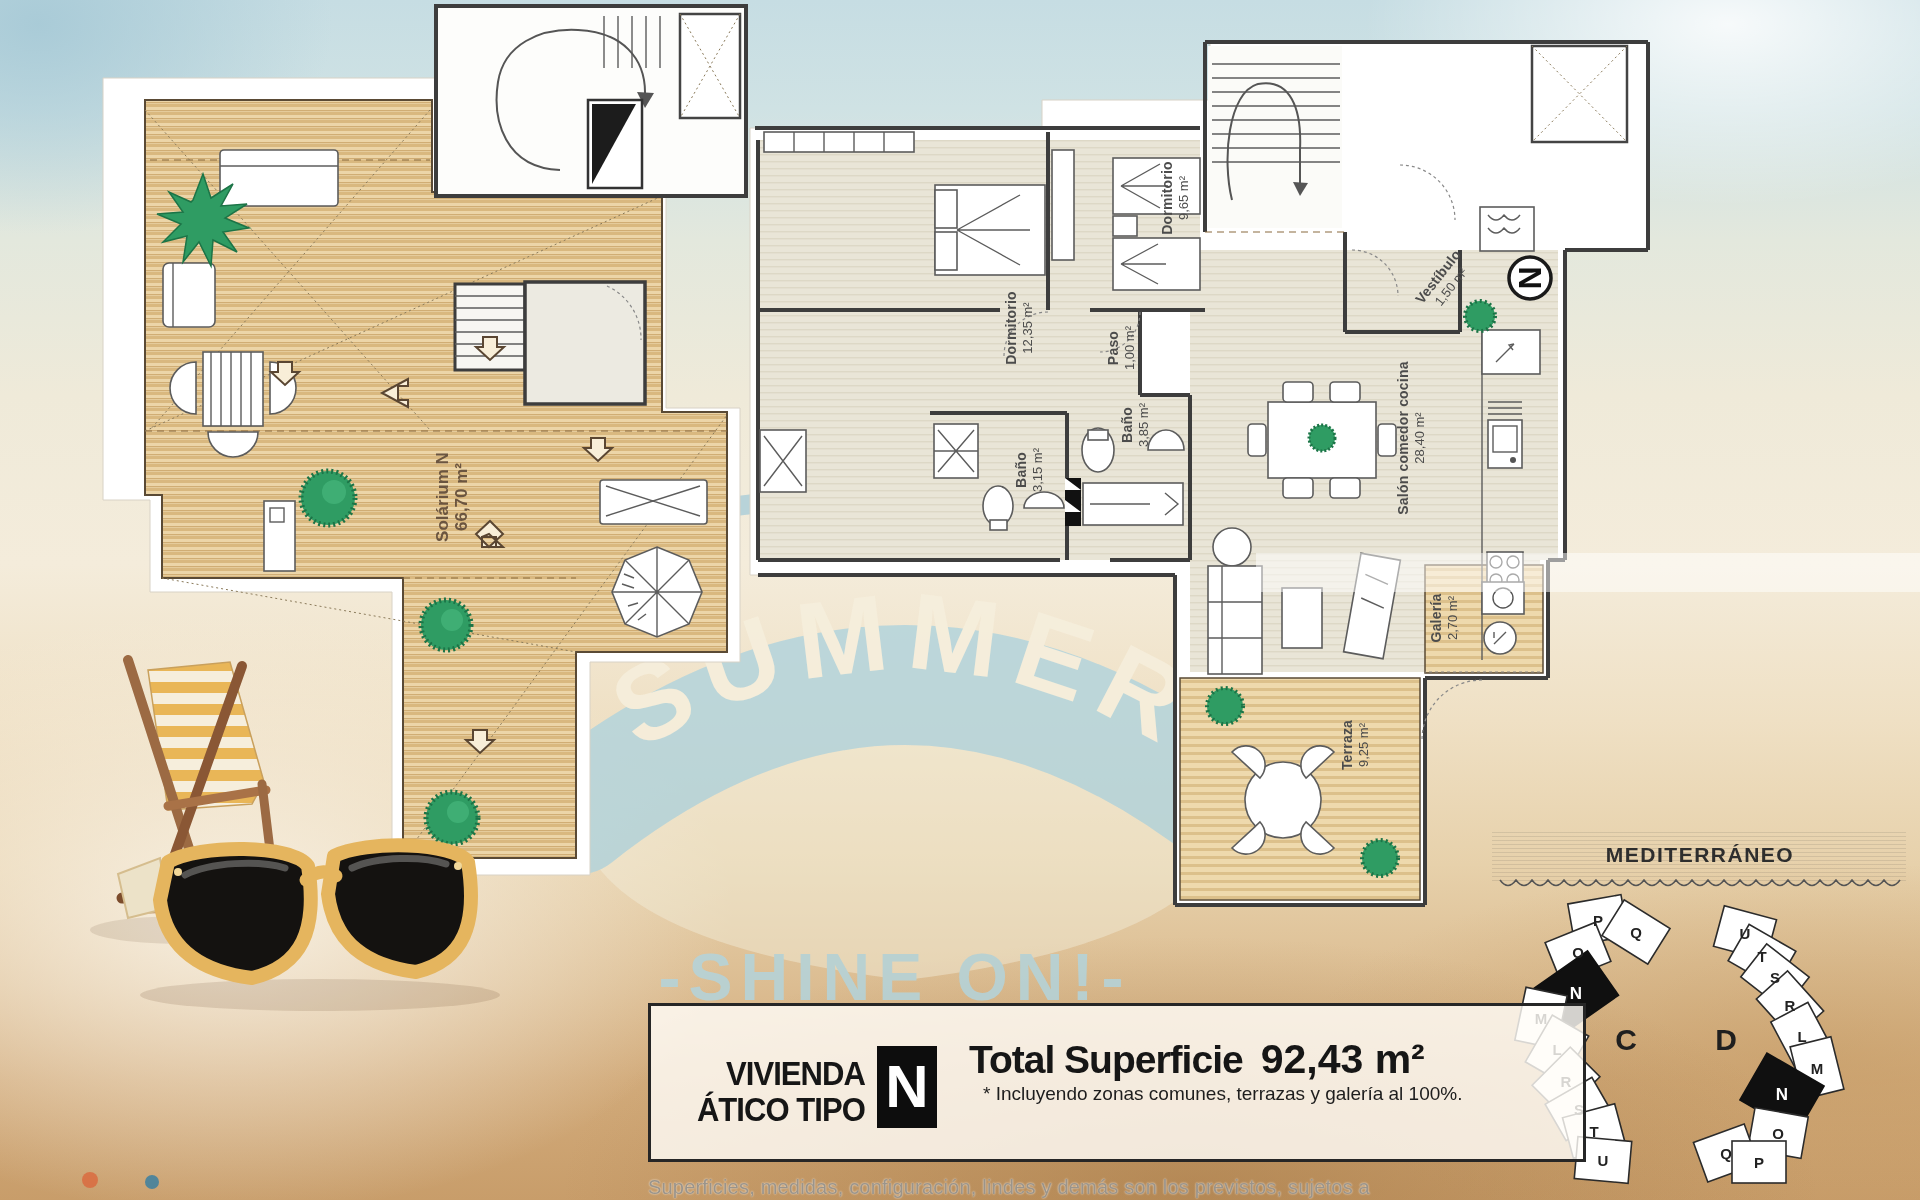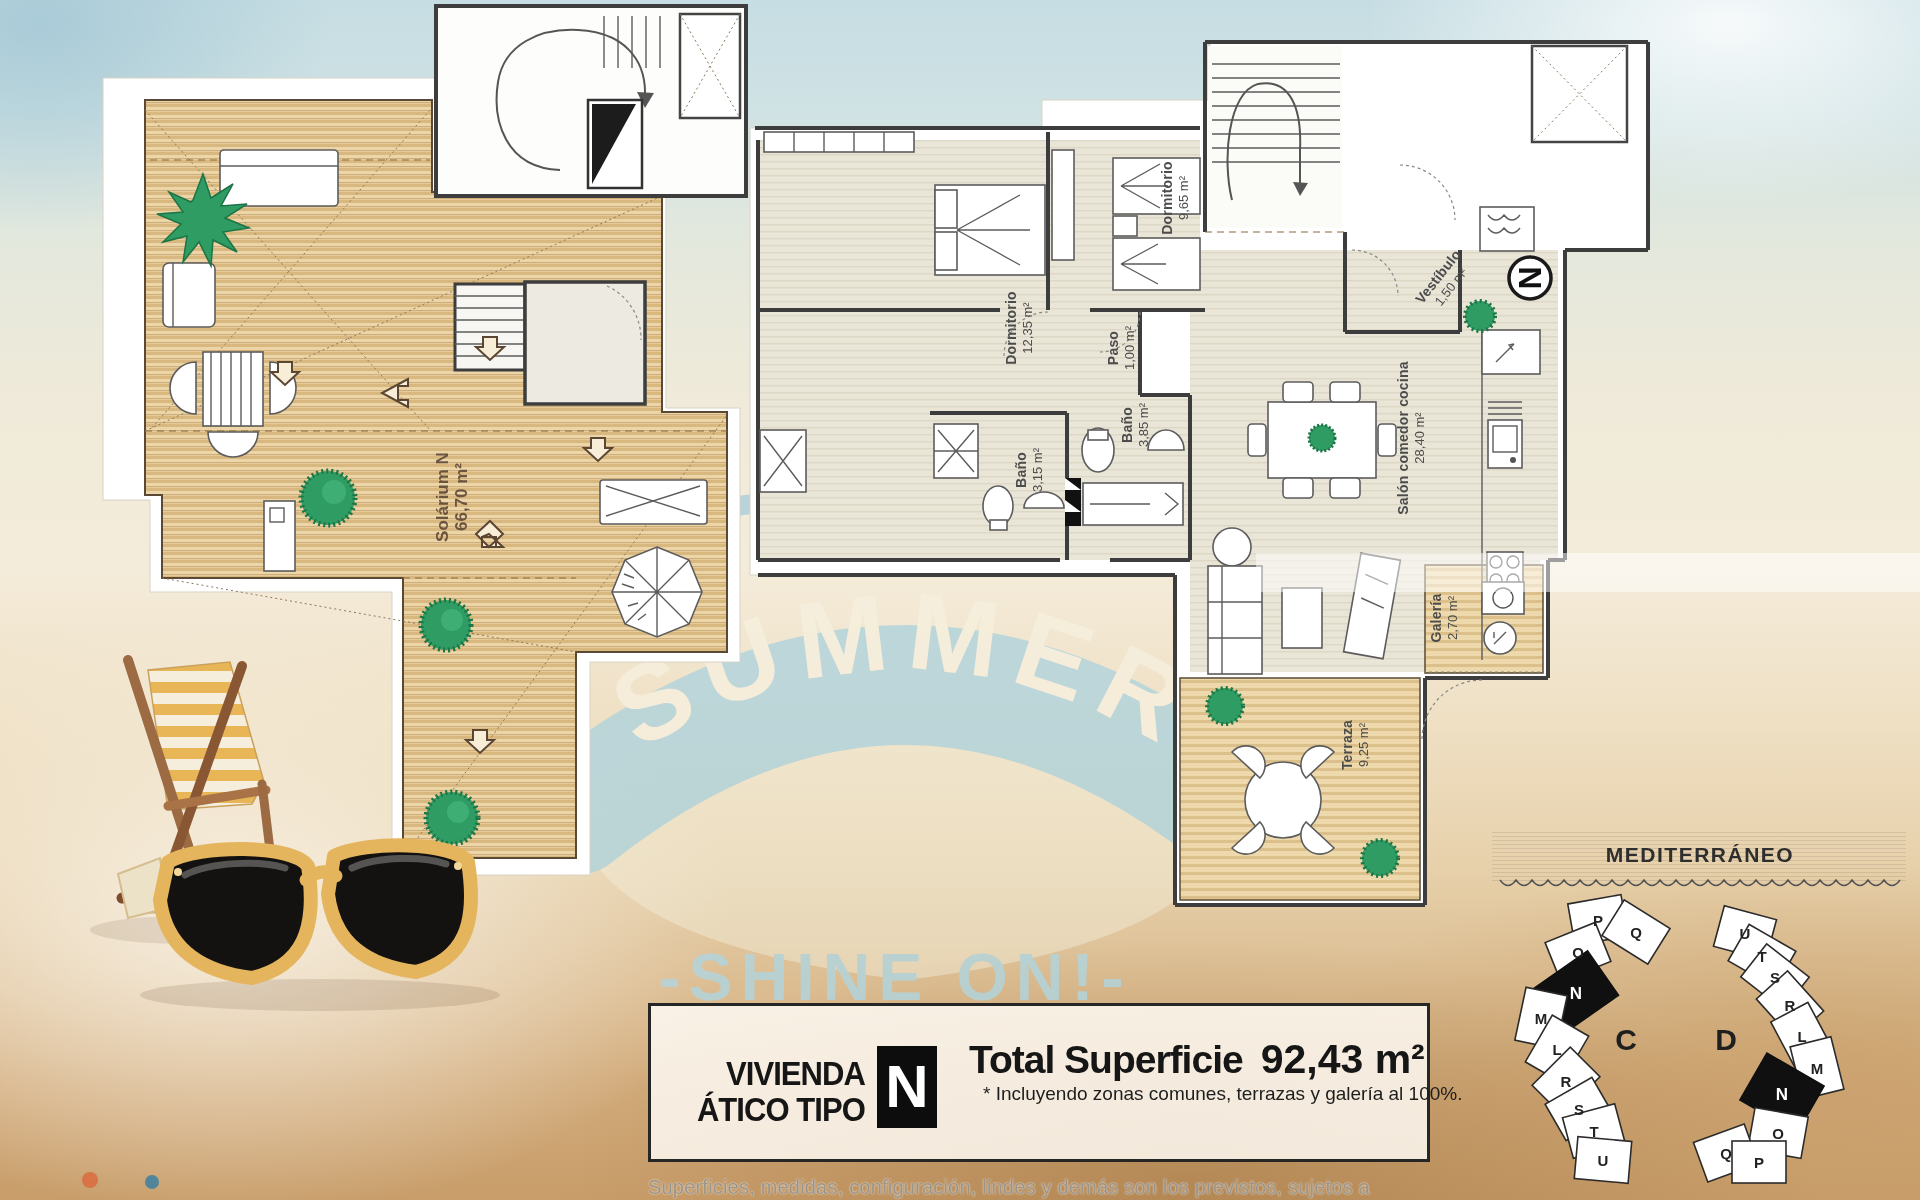--- a/index.html
+++ b/index.html
@@ -24,21 +24,21 @@
   .furn{fill:#ffffff;stroke:#5c5c5c;stroke-width:1.6;}
   .dash{fill:none;stroke:#8a6b3f;stroke-width:1.2;stroke-dasharray:7 5;}
   .dot{fill:none;stroke:#8a7a5a;stroke-width:1;stroke-dasharray:2 3;}
   .doorarc{fill:none;stroke:#888;stroke-width:1.2;stroke-dasharray:3 3;}
   .arrowo{fill:#f8eed8;stroke:#5a4632;stroke-width:2;}
   .unit{fill:#ffffff;stroke:#2b2b2b;stroke-width:1.6;}
   .unitN{fill:#101010;stroke:#101010;}
   .ul{font-size:15px;font-weight:700;fill:#222;text-anchor:middle;}
   .ulw{font-size:17px;font-weight:700;fill:#fff;text-anchor:middle;}
   
-  #infobox{position:absolute;left:648px;top:1003px;width:782px;height:159px;
+  #infobox{position:absolute;left:648px;top:1003px;width:938px;height:159px;
     background:rgba(255,253,248,.82);border:3px solid #262626;box-sizing:border-box;}
   #infobox .ib-title{position:absolute;left:14px;top:50px;width:200px;text-align:right;
     font-weight:800;font-size:33px;line-height:36px;color:#161616;letter-spacing:-1px;
     transform:scaleX(.94);transform-origin:right;}
   #infobox .ib-letter{position:absolute;left:226px;top:40px;width:60px;height:82px;
     background:#0d0d0d;color:#fff;font-weight:800;font-size:60px;line-height:82px;text-align:center;}
   #infobox .ib-rows{position:absolute;left:318px;top:30px;color:#161616;white-space:nowrap;}
   #infobox .r1 .lbl{font-size:39px;font-weight:700;letter-spacing:-1px;}
   #infobox .r1 .val{font-size:41px;font-weight:800;margin-left:18px;}
   #infobox .r2{margin-top:2px;}

